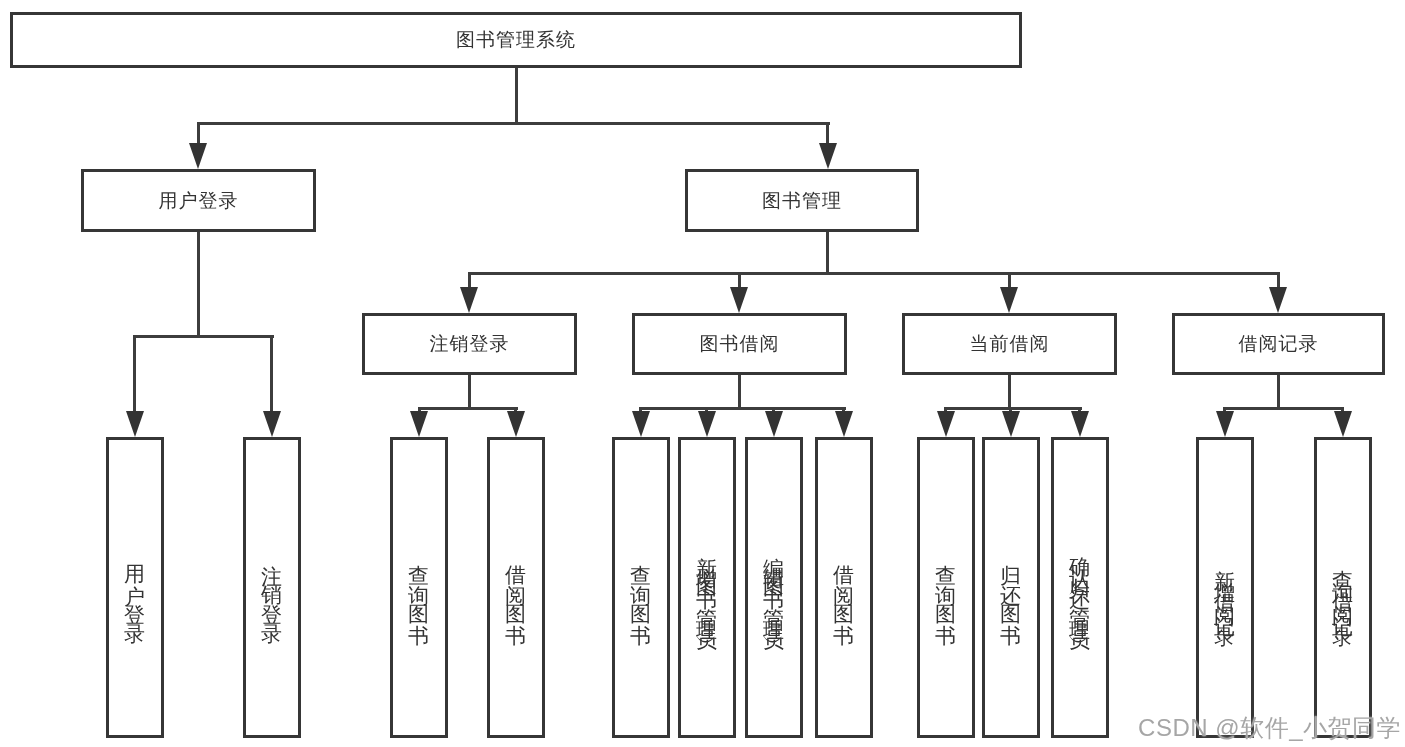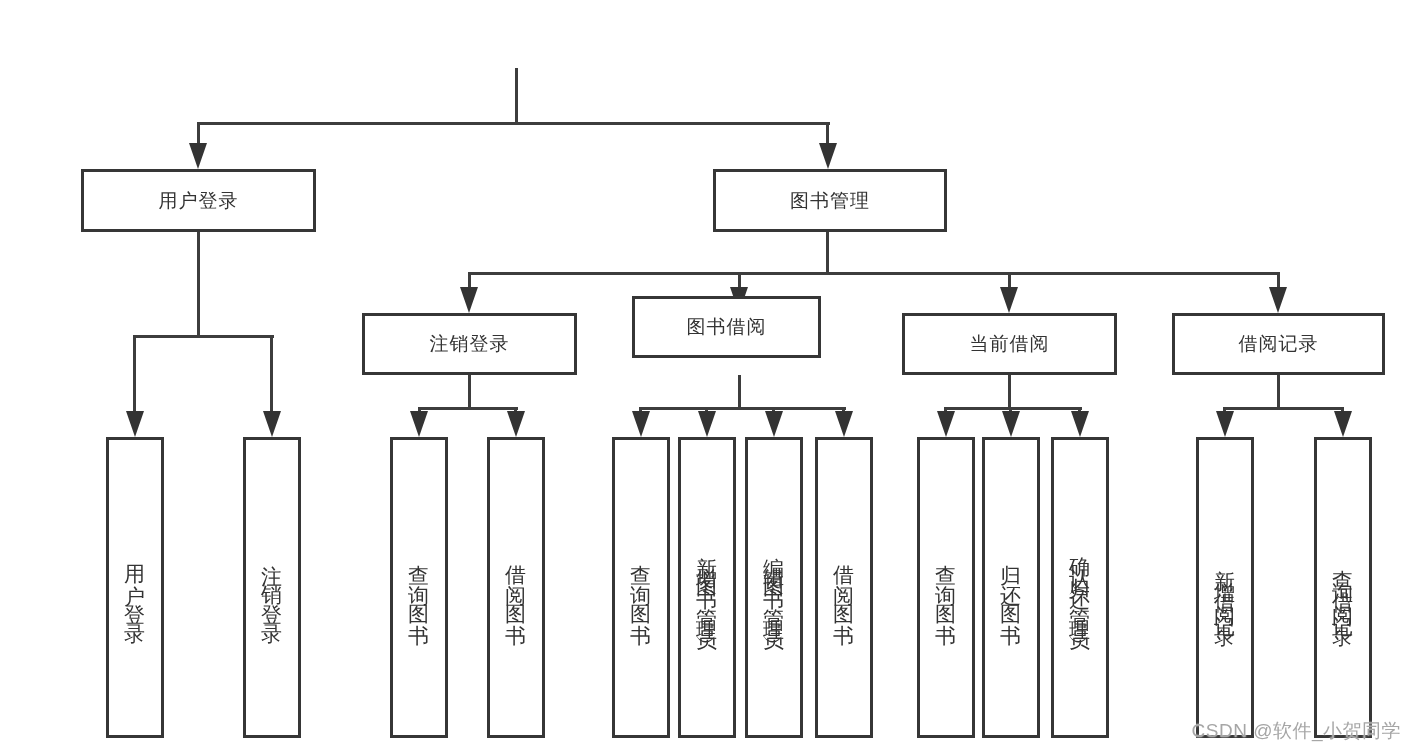--- a/index.html
+++ b/index.html
@@ -20,41 +20,44 @@
   .vbox span { display:block; }
   .hline { position:absolute; height:3px; background:#3d3d3d; }
   .vline { position:absolute; width:3px; background:#3d3d3d; }
   .ahead {
     position:absolute; width:0; height:0;
     border-left:9px solid transparent; border-right:9px solid transparent;
     border-top:26px solid #333333;
   }
   .watermark {
     position:absolute; right:4px; bottom:3px;
-    font-size:19px; color:#a6a6a6; letter-spacing:0.5px;
+    font-size:24px; color:#a6a6a6; letter-spacing:0.5px;
     text-shadow:0 0 2px #ffffff;
   }
 </style>
 </head>
 <body>
 
 <div id="canvas">
 
+  <div class="box hbox" style="left:10px;top:12px;width:1012px;height:56px;">
+    <span>图书管理系统</span>
+  </div>
 
   <div class="vline" style="left:515px;top:68px;height:54px;"></div>
   <div class="hline" style="left:197px;top:122px;width:633px;"></div>
   <div class="vline" style="left:197px;top:122px;height:23px;"></div>
   <div class="ahead" style="left:189px;top:143px;"></div>
   <div class="vline" style="left:826px;top:122px;height:23px;"></div>
   <div class="ahead" style="left:819px;top:143px;"></div>
 
   <div class="box hbox" style="left:81px;top:169px;width:235px;height:63px;">
     <span>用户登录</span>
   </div>
-  <div class="box hbox" style="left:713px;top:169px;width:234px;height:63px;">
+  <div class="box hbox" style="left:685px;top:169px;width:234px;height:63px;">
     <span>图书管理</span>
   </div>
 
   <div class="vline" style="left:197px;top:232px;height:103px;"></div>
   <div class="hline" style="left:134px;top:335px;width:140px;"></div>
   <div class="vline" style="left:133px;top:335px;height:78px;"></div>
   <div class="ahead" style="left:126px;top:411px;"></div>
   <div class="vline" style="left:270px;top:335px;height:78px;"></div>
   <div class="ahead" style="left:263px;top:411px;"></div>
 
@@ -65,21 +68,21 @@
   <div class="vline" style="left:738px;top:272px;height:17px;"></div>
   <div class="ahead" style="left:730px;top:287px;"></div>
   <div class="vline" style="left:1008px;top:272px;height:17px;"></div>
   <div class="ahead" style="left:1000px;top:287px;"></div>
   <div class="vline" style="left:1277px;top:272px;height:17px;"></div>
   <div class="ahead" style="left:1269px;top:287px;"></div>
 
   <div class="box hbox" style="left:362px;top:313px;width:215px;height:62px;">
     <span>注销登录</span>
   </div>
-  <div class="box hbox" style="left:632px;top:296px;width:189px;height:62px;">
+  <div class="box hbox" style="left:632px;top:313px;width:215px;height:62px;">
     <span>图书借阅</span>
   </div>
   <div class="box hbox" style="left:1172px;top:313px;width:213px;height:62px;">
     <span>借阅记录</span>
   </div>
   <div class="box hbox" style="left:902px;top:313px;width:215px;height:62px;">
     <span>当前借阅</span>
   </div>
 
   <div class="vline" style="left:468px;top:375px;height:32px;"></div>

